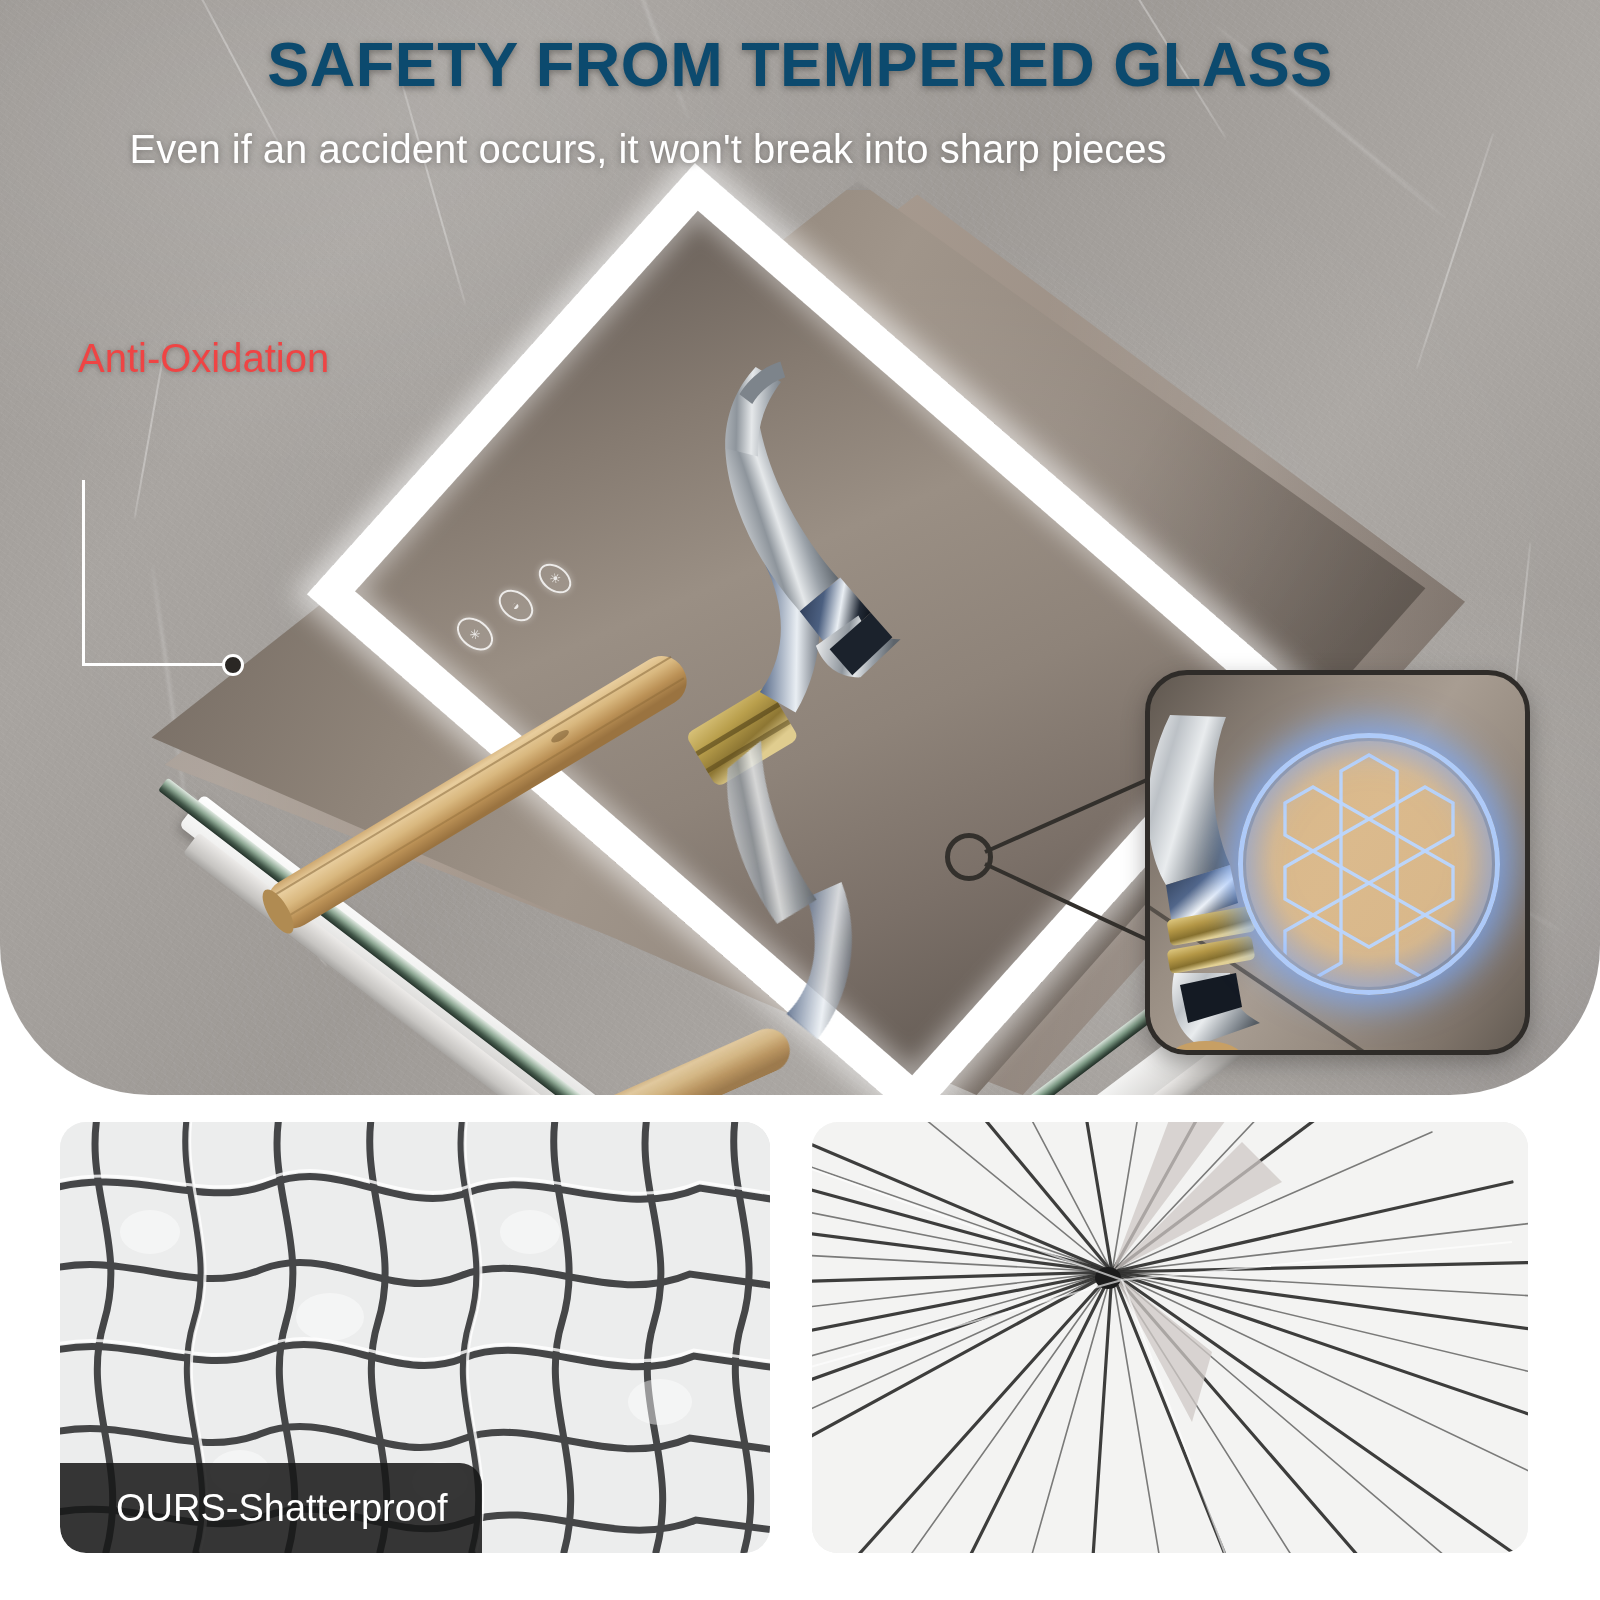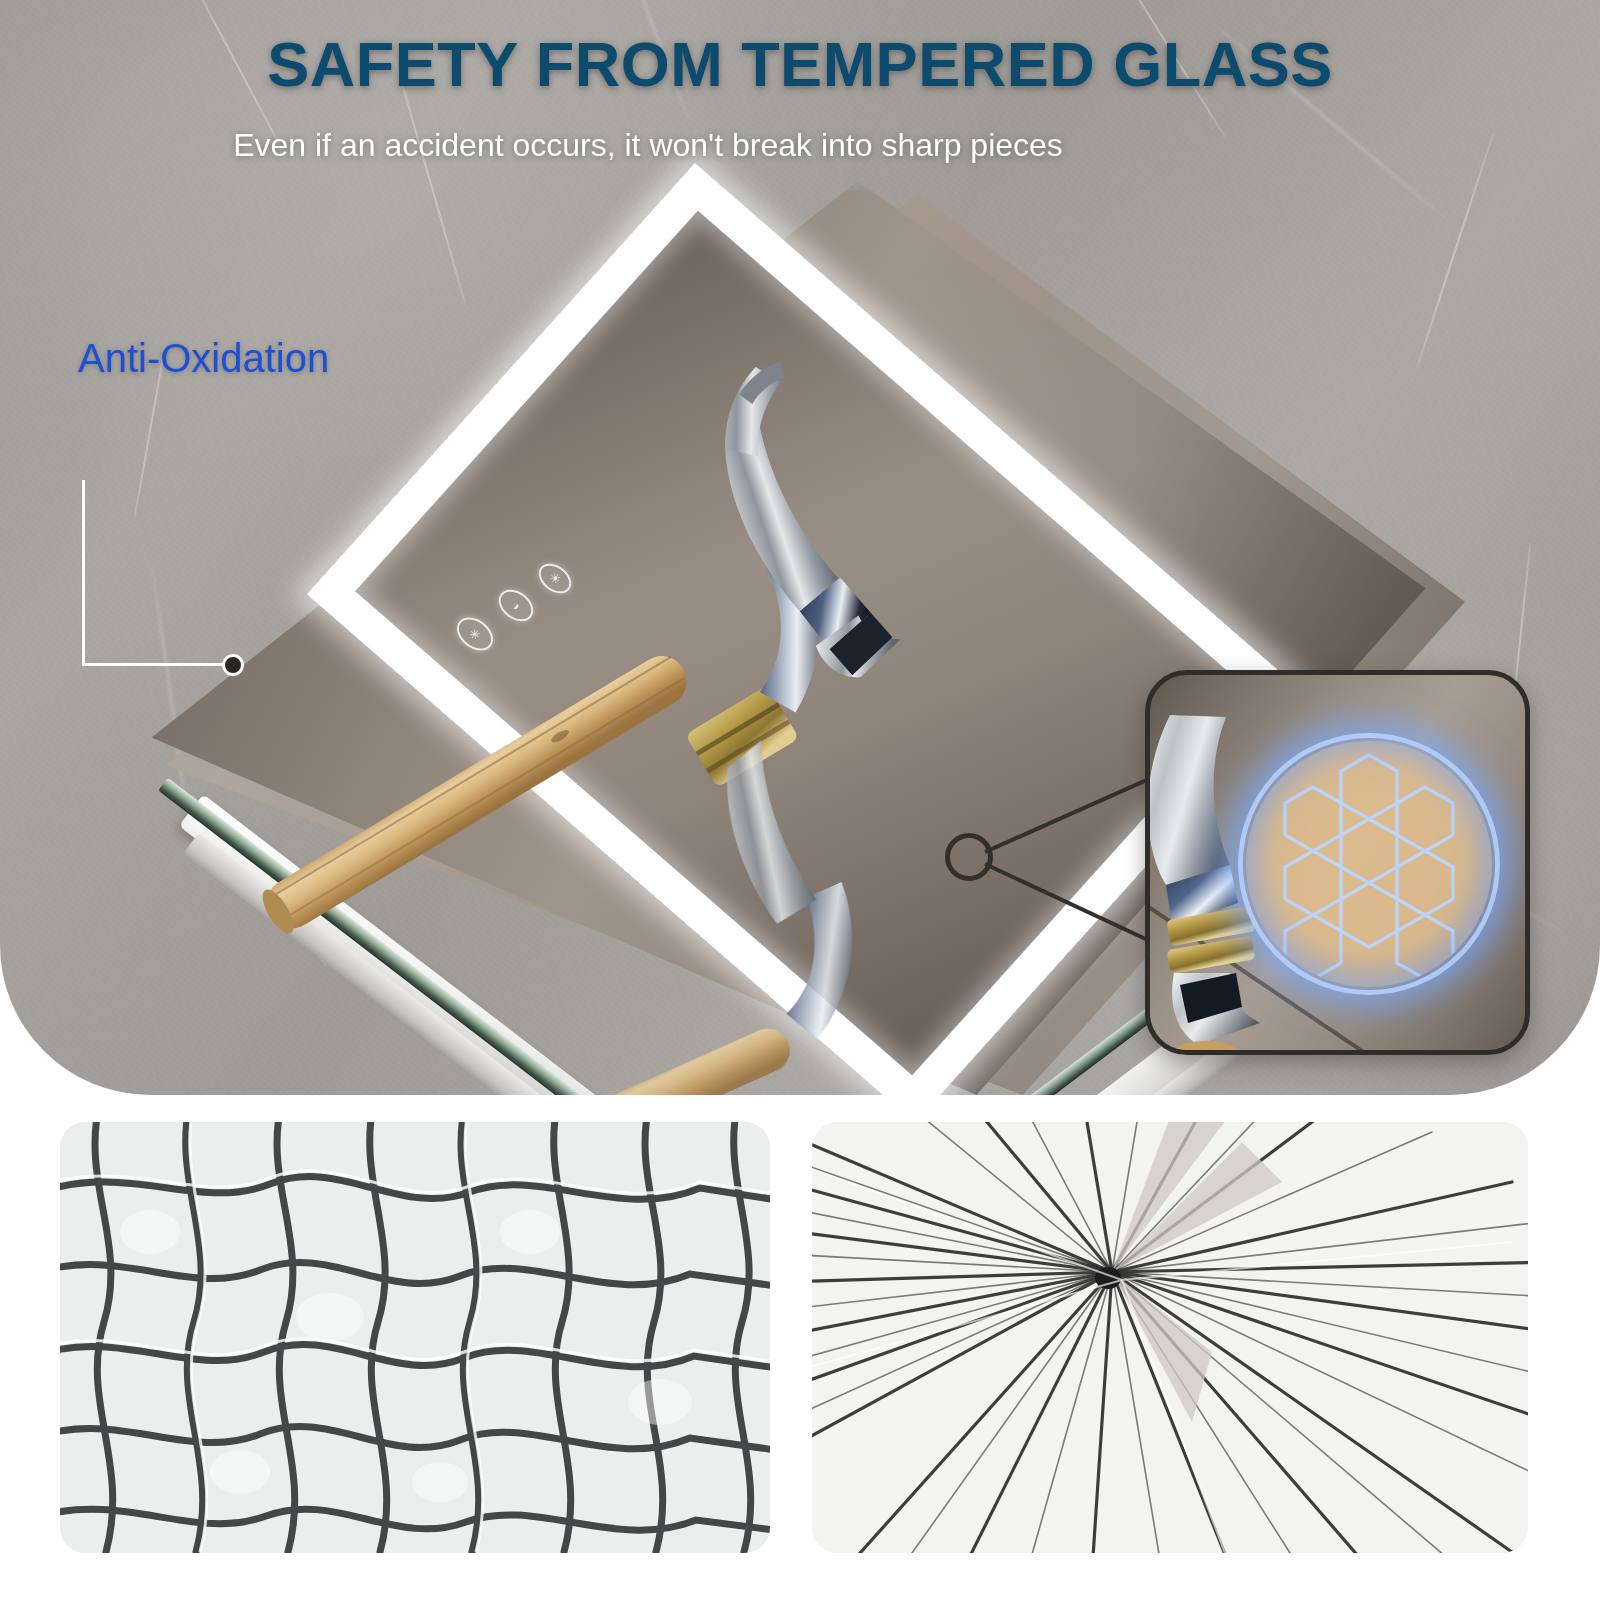--- a/index.html
+++ b/index.html
@@ -39,29 +39,29 @@
 
   
   .title{
     position:absolute; left:0; top:28px; width:1600px; text-align:center;
     font-size:63px; font-weight:bold; letter-spacing:.5px; color:#0c4a6e;
     text-shadow:0 2px 7px rgba(60,58,55,.55);
     white-space:nowrap;
   }
   .subtitle{
     position:absolute; left:0; top:127px; width:1296px; text-align:center;
-    font-size:32px; font-weight:400; color:#ffffff;
+    font-size:40px; font-weight:400; color:#ffffff;
     text-shadow:0 1px 6px rgba(60,58,55,.5);
     white-space:nowrap;
   }
 
   
   .callout-text{
     position:absolute; left:78px; top:330px; width:420px;
-    font-size:40px; line-height:1.42; color:#1d4ed8; font-weight:400;
+    font-size:40px; line-height:1.42; color:#ef4444; font-weight:400;
     text-shadow:0 1px 5px rgba(70,68,65,.45);
   }
   .leader{ position:absolute; background:#ffffff; }
   .leader-v{ left:82px; top:480px; width:3px; height:186px; }
   .leader-h{ left:82px; top:663px; width:146px; height:3px; }
   .leader-dot{
     position:absolute; left:222px; top:654px; width:22px; height:22px;
     border:3px solid #ffffff; border-radius:50%; background:#2a2724;
   }
 
@@ -456,20 +456,21 @@
     <g fill="rgba(255,255,255,.45)">
       <ellipse cx="90" cy="110" rx="30" ry="22"></ellipse>
         <ellipse cx="270" cy="195" rx="34" ry="24"></ellipse>
       <ellipse cx="470" cy="110" rx="30" ry="22"></ellipse>
         <ellipse cx="600" cy="280" rx="32" ry="23"></ellipse>
       <ellipse cx="180" cy="350" rx="30" ry="22"></ellipse>
         <ellipse cx="380" cy="360" rx="28" ry="20"></ellipse>
     </g>
     <rect width="710" height="431" fill="url(#none)" opacity="0"></rect>
   </svg>
+  <div class="tag">OURS-Shatterproof</div>
 </div>
 
 <div class="photo photo-right">
   <svg width="716" height="431" viewBox="0 0 716 431">
     <rect width="716" height="431" fill="#f3f3f2"></rect>
     <g stroke="#2a2a29" fill="none" stroke-linecap="round">
       <g stroke-width="3.2" opacity=".9">
         <path d="M300,150 L-30,10"></path>
           <path d="M300,150 L-30,60"></path>
           <path d="M300,150 L-30,108"></path>

